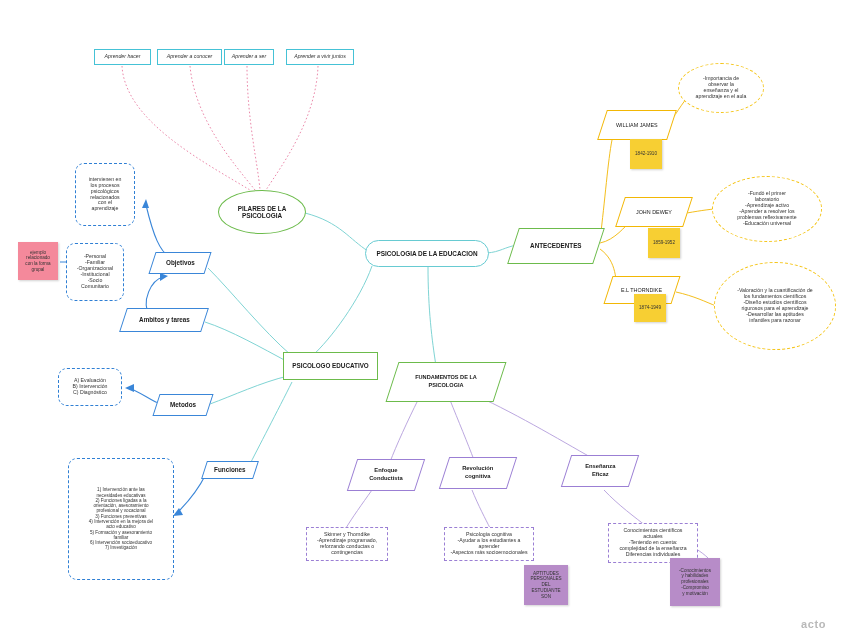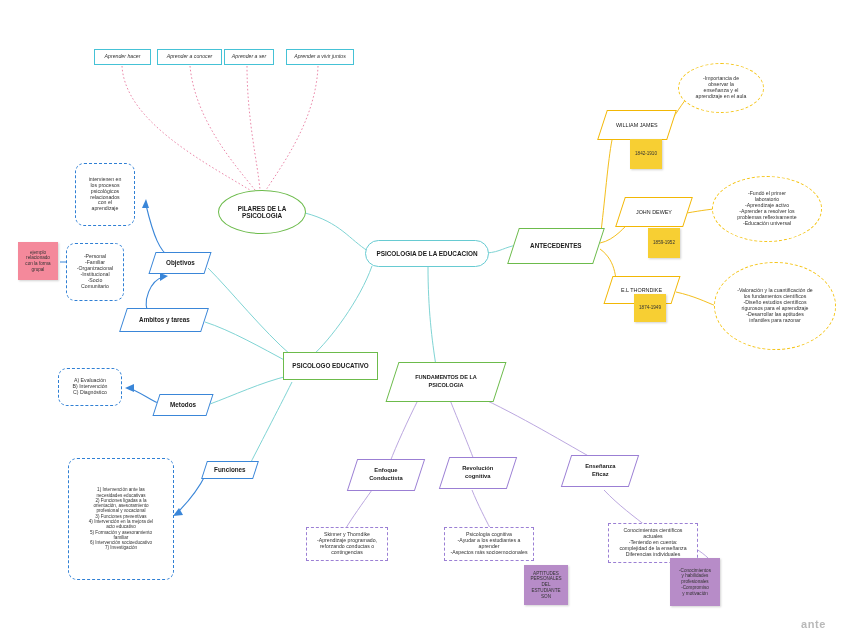--- a/index.html
+++ b/index.html
@@ -393,15 +393,15 @@
     <span>Diferencias individuales</span>
   </div>
   <div class="sticky purple" style="left:670px;top:558px;width:50px;height:48px;">
     <span>-Conocimientos</span>
     <span>y habilidades</span>
     <span>profesionales</span>
     <span>-Compromiso</span>
     <span>y motivación</span>
   </div>
 
-  <div id="watermark">ante</div>
+  <div id="watermark">acto</div>
 
 </div>
 
 </body></html>

